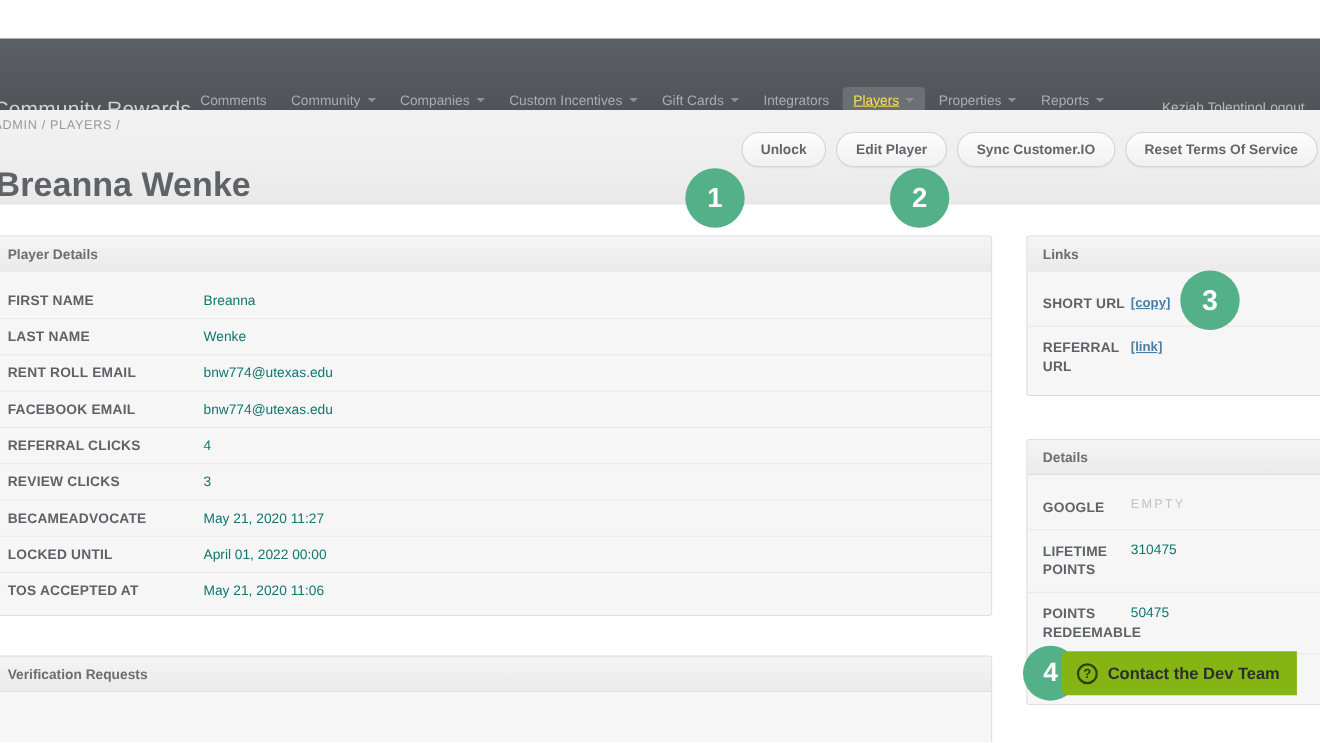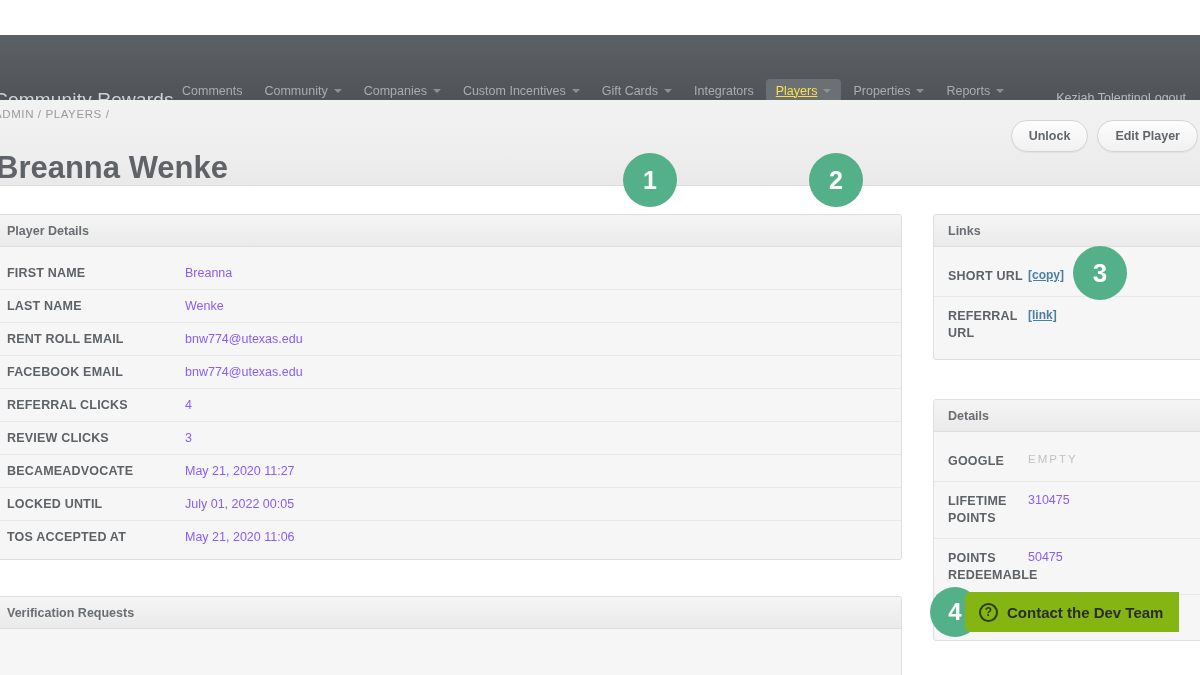--- a/index.html
+++ b/index.html
@@ -88,21 +88,21 @@
   .panel-body { padding: 10px 0 6px 0; }
 
   .drow {
     display: flex; align-items: flex-start;
     padding: 9px 14px 9px 14px;
     border-bottom: 1px solid #e8e8e8;
     font-size: 12.5px;
   }
   .drow:last-child { border-bottom: none; }
   .dlabel { font-weight: bold; color: #5e6266; letter-spacing: .2px; }
-  .dval { color: #8b5cf6; }
+  .dval { color: #0f766e; }
 
   
   #player-details { left: -8px; top: 28px; width: 910px; }
   #player-details .dlabel { width: 178px; flex: none; }
   #verification { left: -8px; top: 410px; width: 910px; }
 
   
   #links { left: 933px; top: 28px; width: 285px; }
   #details { left: 933px; top: 213px; width: 285px; }
   #links .dlabel, #details .dlabel { width: 80px; flex: none; line-height: 1.35; }
@@ -206,20 +206,22 @@
       <span>Logout</span>
     </div>
   </div>
 
   <div class="page-header"></div>
   <div class="breadcrumb">ADMIN / PLAYERS /</div>
   <h1 class="page-title">Breanna Wenke</h1>
   <div class="actions" id="action-buttons">
       <button class="btn">Unlock</button>
       <button class="btn">Edit Player</button>
+      <button class="btn">Sync Customer.IO</button>
+      <button class="btn">Reset Terms Of Service</button>
     </div>
 
   <div class="content">
 
     <div class="panel" id="player-details">
       <div class="panel-head">Player Details</div>
       <div class="panel-body" id="player-details-rows">
           <div class="drow">
             <div class="dlabel">FIRST NAME</div>
             <div class="dval">Breanna</div>
@@ -243,21 +245,21 @@
           <div class="drow">
             <div class="dlabel">REVIEW CLICKS</div>
             <div class="dval">3</div>
           </div>
           <div class="drow">
             <div class="dlabel">BECAMEADVOCATE</div>
             <div class="dval">May 21, 2020 11:27</div>
           </div>
           <div class="drow">
             <div class="dlabel">LOCKED UNTIL</div>
-            <div class="dval">July 01, 2022 00:05</div>
+            <div class="dval">April 01, 2022 00:00</div>
           </div>
           <div class="drow">
             <div class="dlabel">TOS ACCEPTED AT</div>
             <div class="dval">May 21, 2020 11:06</div>
           </div>
         </div>
     </div>
 
     <div class="panel" id="verification">
       <div class="panel-head">Verification Requests</div>

